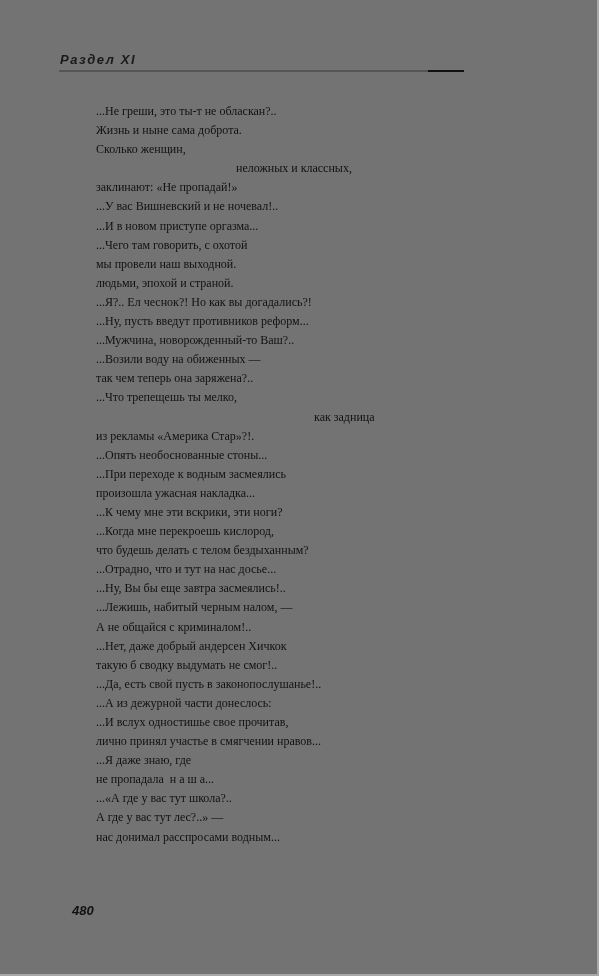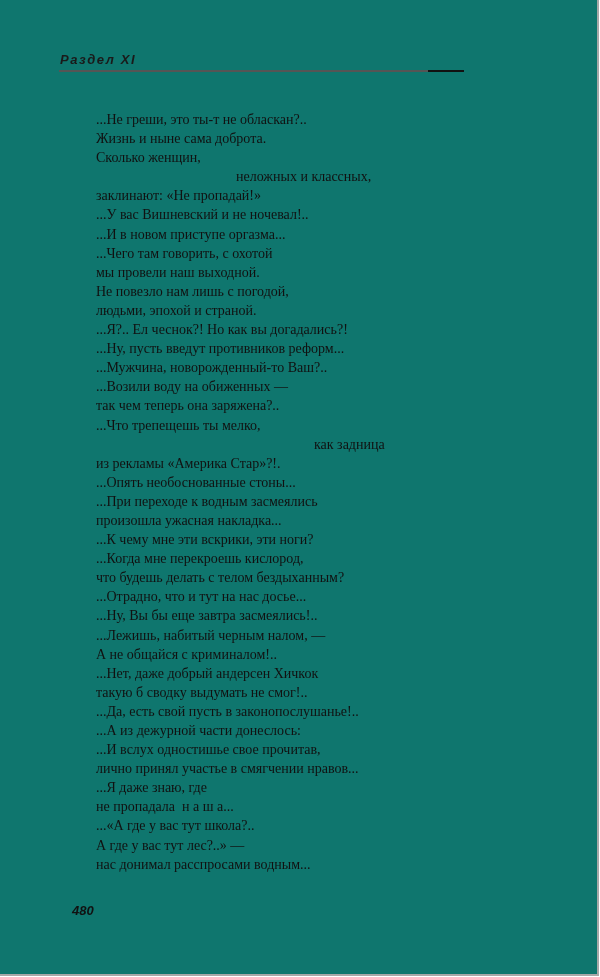--- a/index.html
+++ b/index.html
@@ -14,21 +14,21 @@
       overflow: hidden;
     }
     .page-frame {
       position: absolute;
       left: 0;
       top: 0;
       width: 597px;
       height: 974px;
       border-right: 2px solid #a8a8a8;
       border-bottom: 2px solid #a8a8a8;
-      background: #0f766e;
+      background: #737373;
     }
     .running-head {
       position: absolute;
       left: 60px;
       top: 52px;
       font-family: "Liberation Sans", sans-serif;
       font-style: italic;
       font-weight: bold;
       font-size: 13px;
       letter-spacing: 1.6px;
@@ -49,24 +49,23 @@
       width: 36px;
       height: 2px;
       background: #111111;
     }
     .poem {
       position: absolute;
       left: 96px;
       top: 102px;
       width: 420px;
       font-family: "Liberation Serif", serif;
-      font-size: 14px;
+      font-size: 12px;
       line-height: 19.1px;
       color: #111111;
-      margin-top: 8px;
     }
     .poem-line {
       white-space: pre;
       display: block;
       height: 19.1px;
     }
     .poem-line.indent-1 { padding-left: 140px; }
     .poem-line.indent-2 { padding-left: 218px; }
     .folio {
       position: absolute;
@@ -90,21 +89,20 @@
   <div class="poem" id="poem">
       <span class="poem-line">...Не греши, это ты-т не обласкан?..</span>
       <span class="poem-line">Жизнь и ныне сама доброта.</span>
       <span class="poem-line">Сколько женщин,</span>
       <span class="poem-line indent-1">неложных и классных,</span>
       <span class="poem-line">заклинают: «Не пропадай!»</span>
       <span class="poem-line">...У вас Вишневский и не ночевал!..</span>
       <span class="poem-line">...И в новом приступе оргазма...</span>
       <span class="poem-line">...Чего там говорить, с охотой</span>
       <span class="poem-line">мы провели наш выходной.</span>
-      <span class="poem-line">Не повезло нам лишь с погодой,</span>
       <span class="poem-line">людьми, эпохой и страной.</span>
       <span class="poem-line">...Я?.. Ел чеснок?! Но как вы догадались?!</span>
       <span class="poem-line">...Ну, пусть введут противников реформ...</span>
       <span class="poem-line">...Мужчина, новорожденный-то Ваш?..</span>
       <span class="poem-line">...Возили воду на обиженных —</span>
       <span class="poem-line">так чем теперь она заряжена?..</span>
       <span class="poem-line">...Что трепещешь ты мелко,</span>
       <span class="poem-line indent-2">как задница</span>
       <span class="poem-line">из рекламы «Америка Стар»?!.</span>
       <span class="poem-line">...Опять необоснованные стоны...</span>

